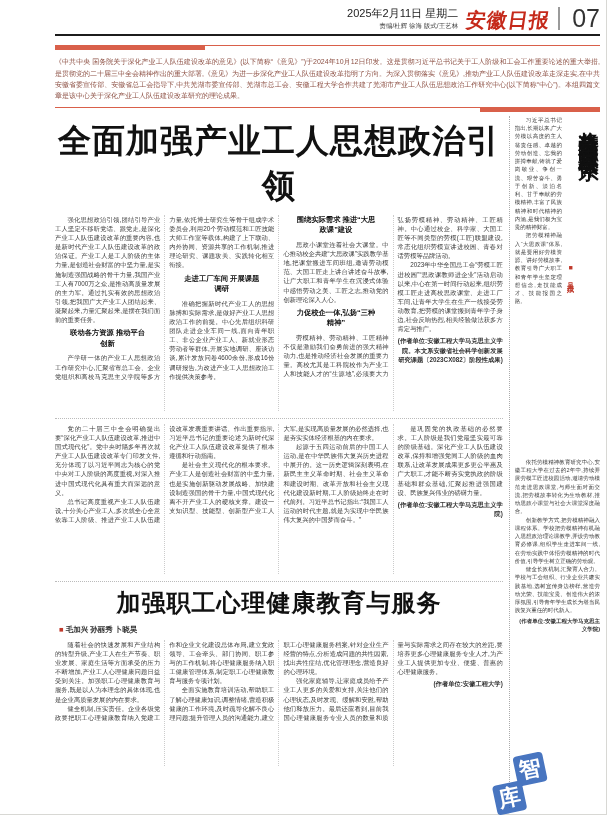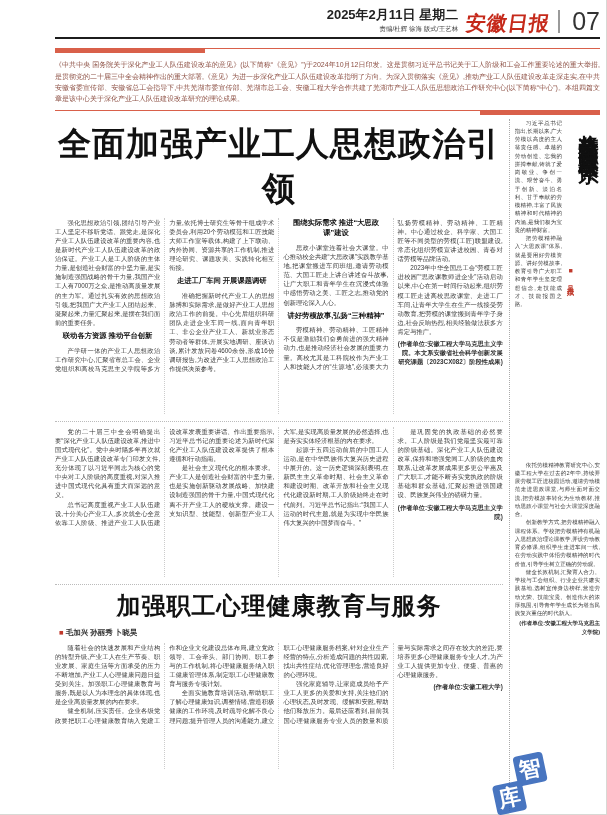--- a/index.html
+++ b/index.html
@@ -4,21 +4,21 @@
 <style>
   html,body{margin:0;padding:0;background:#f4f4f2;}
   .page{width:607px;height:815px;background:#ffffff;position:relative;overflow:hidden;
         font-family:"Liberation Sans","DejaVu Sans",sans-serif;color:#2b2b2b;
         box-shadow:inset -1px -1px 0 #d8d8d4;}
   .content{position:absolute;left:55px;top:6px;width:545px;}
 
   
   .header{display:flex;justify-content:flex-end;align-items:flex-end;gap:8px;padding-bottom:4px;}
   .dateline{text-align:right;line-height:1.4;}
-  .date{font-size:13px;font-weight:bold;color:#222;}
+  .date{font-size:11px;font-weight:normal;color:#222;}
   .editors{font-size:6.5px;color:#444;}
   .logo{font-size:20px;font-weight:900;color:#c5291a;letter-spacing:1px;
         font-family:"Liberation Serif","DejaVu Serif",serif;transform:skewX(-8deg);line-height:1;}
   .pagenum{font-size:25px;color:#333;border-left:2px solid #9a9a9a;padding-left:12px;line-height:0.95;}
   .header-rule{border-top:2px solid #1c1c1c;margin-bottom:9px;}
 
   
   .intro-rule-top{height:4px;border-top:1px solid #d9604a;
         background:linear-gradient(to right,#d9604a 0 150px,transparent 150px);margin-bottom:6px;}
   .intro-text{font-size:7px;line-height:1.62;text-align:justify;color:#8d5044;}
@@ -38,21 +38,21 @@
   .author{font-size:7.5px;font-weight:bold;color:#333;margin:0 0 5px 4px;}
   .author .sq{color:#c0392b;}
   .cols{font-size:6.3px;line-height:1.45;text-align:justify;column-count:4;column-gap:9px;
         column-rule:1px dotted #ccc;overflow:hidden;color:#3a3a3a;}
   .a1 .cols{height:196px;}
   .a2 .cols{height:150px;}
   .a3 .cols{height:126px;}
   .sep{border-top:1px dotted #bbb;margin:7px 0 5px;}
   .blk{margin:0;}
   .blk.p{text-indent:2em;}
-  .blk.h{font-weight:bold;text-align:center;font-size:7.3px;margin:4px 4px;break-inside:avoid;color:#111;}
+  .blk.h{font-weight:bold;text-align:center;font-size:7.3px;margin:4px 13px;break-inside:avoid;color:#111;}
   .blk.attr{text-align:right;font-weight:bold;color:#333;margin-top:3px;}
 
   
   .sb-top{display:flex;height:335px;overflow:hidden;}
   .sb-pre{flex:1;font-size:5.5px;line-height:1.5;text-align:justify;overflow:hidden;
           padding-right:3px;color:#3a3a3a;}
   .sb-pre .blk{text-indent:2em;}
   .sb-author{writing-mode:vertical-rl;font-size:7px;color:#c0392b;font-weight:bold;
              margin-top:148px;letter-spacing:2px;}
   .sb-title{writing-mode:vertical-rl;font-size:20px;font-weight:900;line-height:1.1;
@@ -99,21 +99,21 @@
         <div class="article a1">
           <div class="headline">全面加强产业工人思想政治引领</div>
           <div class="cols">
               <div class="blk p">强化思想政治引领,团结引导产业工人坚定不移听党话、跟党走,是深化产业工人队伍建设改革的重要内容,也是新时代产业工人队伍建设改革的政治保证。产业工人是工人阶级的主体力量,是创造社会财富的中坚力量,是实施制造强国战略的骨干力量,我国产业工人有7000万之众,是推动高质量发展的主力军。通过扎实有效的思想政治引领,把我国广大产业工人团结起来、凝聚起来,力量汇聚起来,是摆在我们面前的重要任务。</div>
               <div class="blk h">联动各方资源 推动平台创新</div>
               <div class="blk p">产学研一体的产业工人思想政治工作研究中心,汇聚省市总工会、企业党组织和高校马克思主义学院等多方力量,依托博士研究生等骨干组成学术委员会,利用20个劳动模范和工匠技能大师工作室等载体,构建了上下联动、内外协同、资源共享的工作机制,推进理论研究、课题攻关、实践转化相互衔接。</div>
               <div class="blk h">走进工厂车间 开展课题调研</div>
               <div class="blk p">准确把握新时代产业工人的思想脉搏和实际需求,是做好产业工人思想政治工作的前提。中心先后组织科研团队走进企业车间一线,面向青年职工、非公企业产业工人、新就业形态劳动者等群体,开展实地调研、座谈访谈,累计发放问卷4600余份,形成16份调研报告,为改进产业工人思想政治工作提供决策参考。</div>
               <div class="blk h">围绕实际需求 推进“大思政课”建设</div>
               <div class="blk p">思政小课堂连着社会大课堂。中心推动校企共建“大思政课”实践教学基地,把课堂搬进车间班组,邀请劳动模范、大国工匠走上讲台讲述奋斗故事,让广大职工和青年学生在沉浸式体验中感悟劳动之美、工匠之志,推动党的创新理论深入人心。</div>
-              <div class="blk h">讲好劳模故事,弘扬“三种精神”</div>
+              <div class="blk h">力促校企一体,弘扬“三种精神”</div>
               <div class="blk p">劳模精神、劳动精神、工匠精神不仅是激励我们奋勇前进的强大精神动力,也是推动经济社会发展的重要力量。高校尤其是工科院校作为产业工人和技能人才的“生源地”,必须要大力弘扬劳模精神、劳动精神、工匠精神。中心通过校企、科学家、大国工匠等不同类型的劳模(工匠)联盟建设,常态化组织劳模宣讲进校园、青春对话劳模等品牌活动。</div>
               <div class="blk p">2023年中华全国总工会“劳模工匠进校园”“思政课教师进企业”活动启动以来,中心在第一时间行动起来,组织劳模工匠走进高校思政课堂、走进工厂车间,让青年大学生在生产一线接受劳动教育,把劳模的课堂搬到青年学子身边,社会反响热烈,相关经验做法获多方肯定与推广。</div>
               <div class="blk attr">(作者单位:安徽工程大学马克思主义学院。本文系安徽省社会科学创新发展研究课题〔2023CX082〕阶段性成果)</div>
             </div>
         </div>
 
         <div class="sep"></div>
 
         <div class="article a2">
           <div class="cols">

